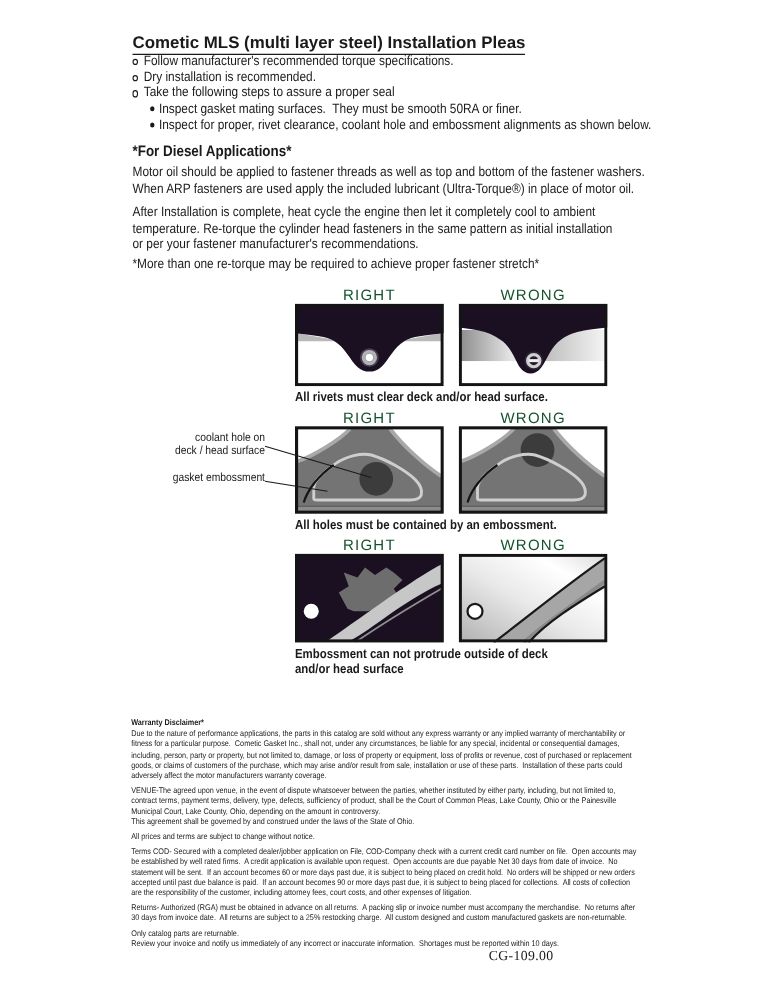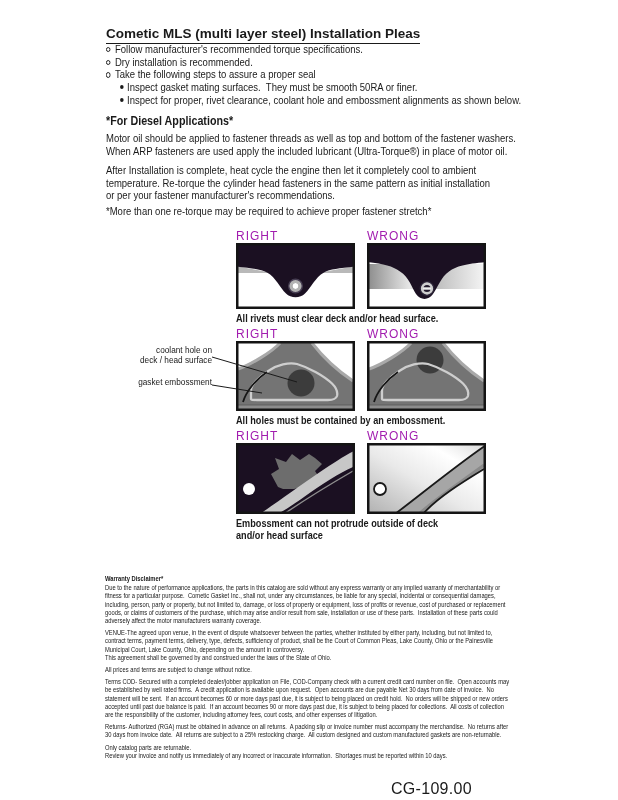--- a/index.html
+++ b/index.html
@@ -27,38 +27,38 @@
   .body-para{font-size:10.8px;line-height:12.6px;white-space:pre;}
   #diesel-para1{left:106px;top:132px;}
   #diesel-para2{left:106px;top:164px;}
   #diesel-note{left:106px;top:205px;}
 
   .diag-row{left:236px;width:252px;}
   #row1{top:229px;}
   #row2{top:327px;}
   #row3{top:429px;}
   .hdr-pair{display:flex;gap:12px;height:14px;}
-  .hdr{width:119px;text-align:left;font-size:12px;letter-spacing:1px;color:#a21caf;}
+  .hdr{width:119px;text-align:center;font-size:12px;letter-spacing:1px;color:#14532d;}
   .panel-pair{display:flex;gap:12px;}
   .panel{display:block;}
   .caption{margin-top:4px;font-size:10.4px;font-weight:bold;line-height:11.5px;white-space:pre;}
 
   .diag-label{
     width:116px;text-align:right;font-size:9.4px;line-height:10px;white-space:pre;
   }
   #label-coolant{left:96px;top:345px;}
   #label-emboss{left:96px;top:377px;}
   #leader-lines{left:210px;top:352px;z-index:6;pointer-events:none;}
   .diag-row{z-index:2;}
 
   #warranty{left:105px;top:575px;width:470px;font-size:6.6px;line-height:8.2px;}
   #warranty .w-head{font-weight:bold;margin-bottom:1px;white-space:pre;}
   .w-para{white-space:pre;margin-bottom:4px;}
 
-  #footer-code{left:391px;top:780px;font-size:16px;letter-spacing:0.3px;}
+  #footer-code{left:391px;top:759px;font-size:11px;letter-spacing:0.3px;font-family:Liberation Serif, serif;}
 </style>
 </head>
 <body>
 
 <div class="abs" id="title">Cometic MLS (multi layer steel) Installation Pleas</div>
 
 <div class="abs cond" id="bullets">
   <div class="bullet-row">
     <span class="circle-marker"></span>
     <span class="bullet-text">Follow manufacturer's recommended torque specifications.</span>

